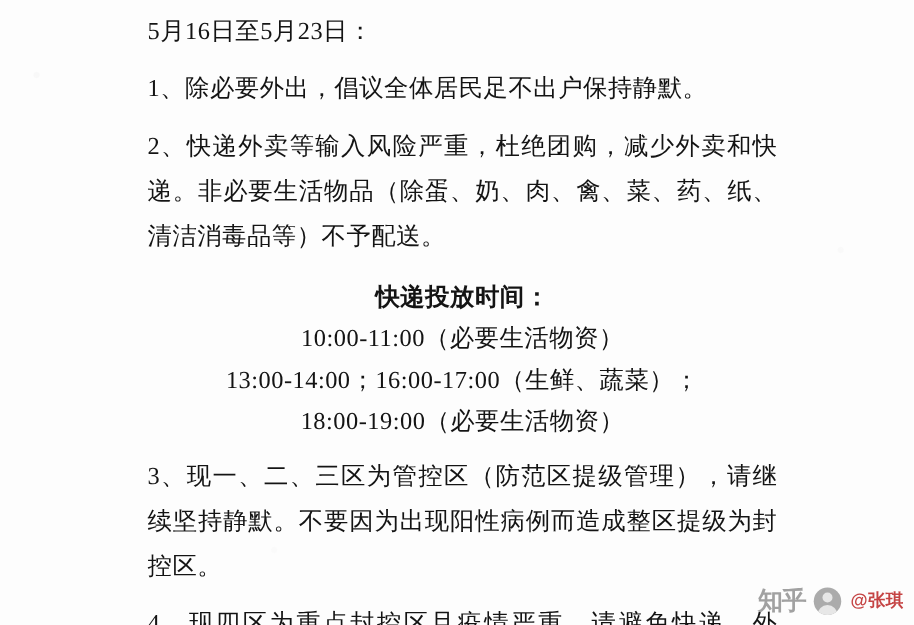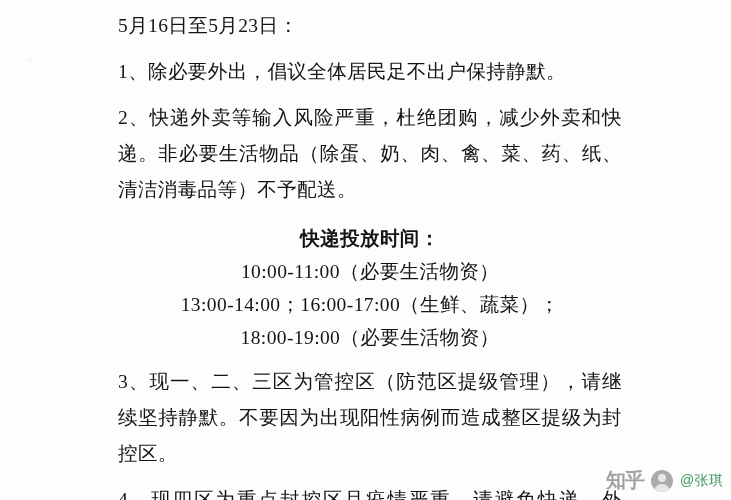--- a/index.html
+++ b/index.html
@@ -99,22 +99,23 @@
     left: 3px;
     top: 14px;
     width: 16px;
     height: 11px;
     border-radius: 8px 8px 0 0;
     background: #e3e3e3;
   }
   .wm-name {
     font-family: "Liberation Sans", sans-serif;
     font-size: 14px;
-    color: #15803d;
+    color: #b91c1c;
     letter-spacing: 0.3px;
+    font-weight: bold;
   }
   .noise {
     position: absolute;
     inset: 0;
     pointer-events: none;
     background:
       radial-gradient(circle at 4% 12%, rgba(0,0,0,0.018) 0 2px, transparent 3px),
       radial-gradient(circle at 92% 40%, rgba(0,0,0,0.015) 0 2px, transparent 3px),
       radial-gradient(circle at 30% 88%, rgba(0,0,0,0.012) 0 2px, transparent 3px);
   }

